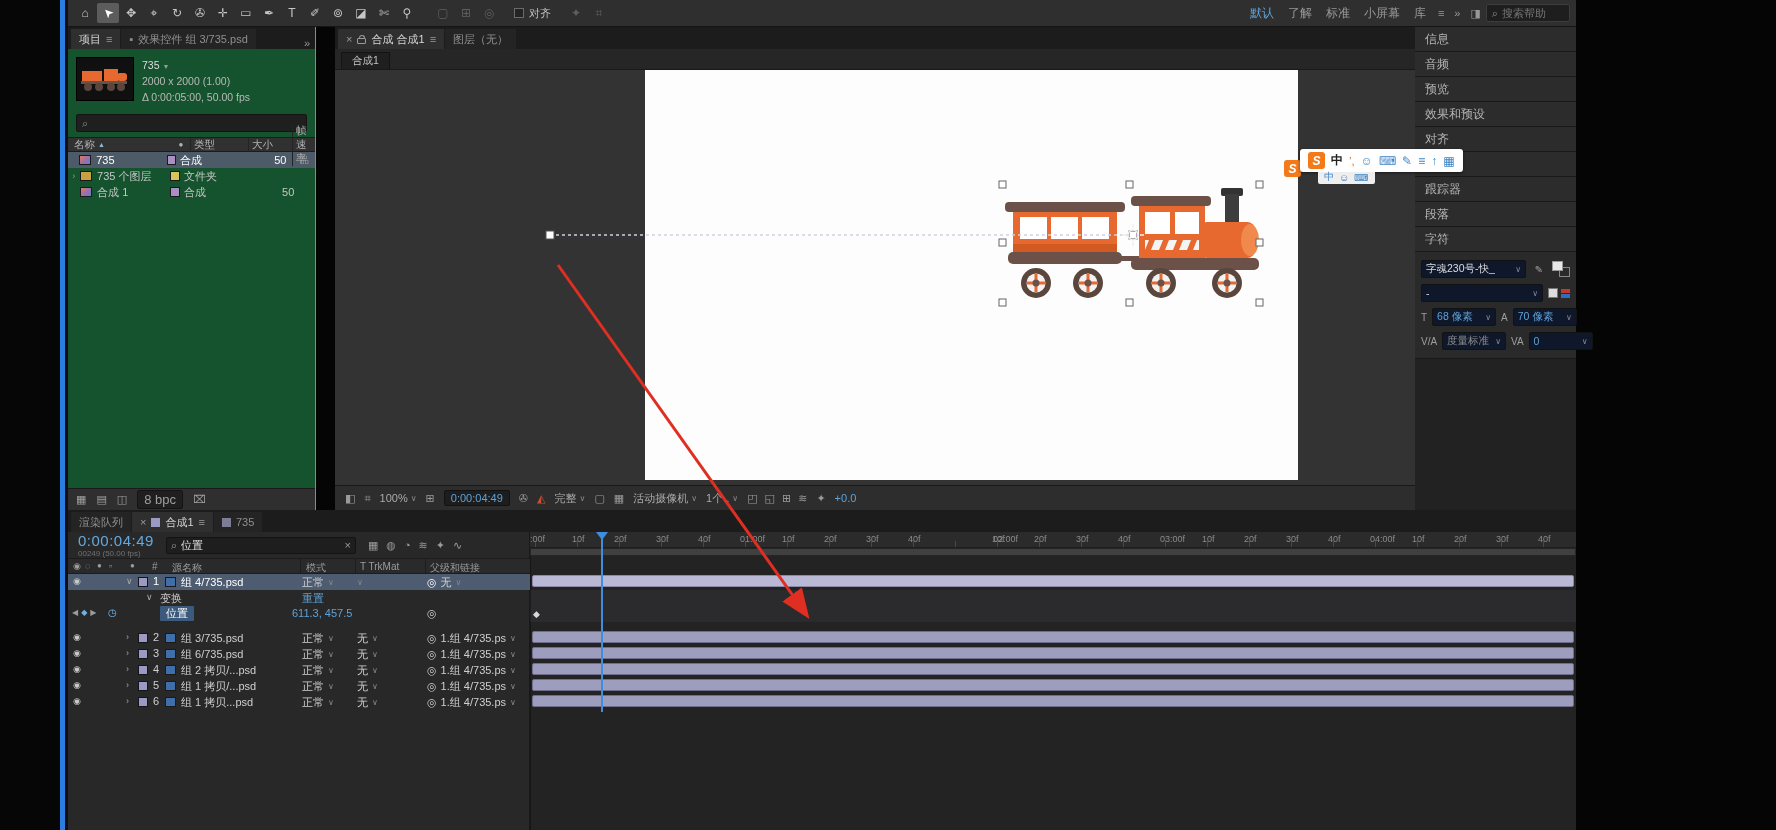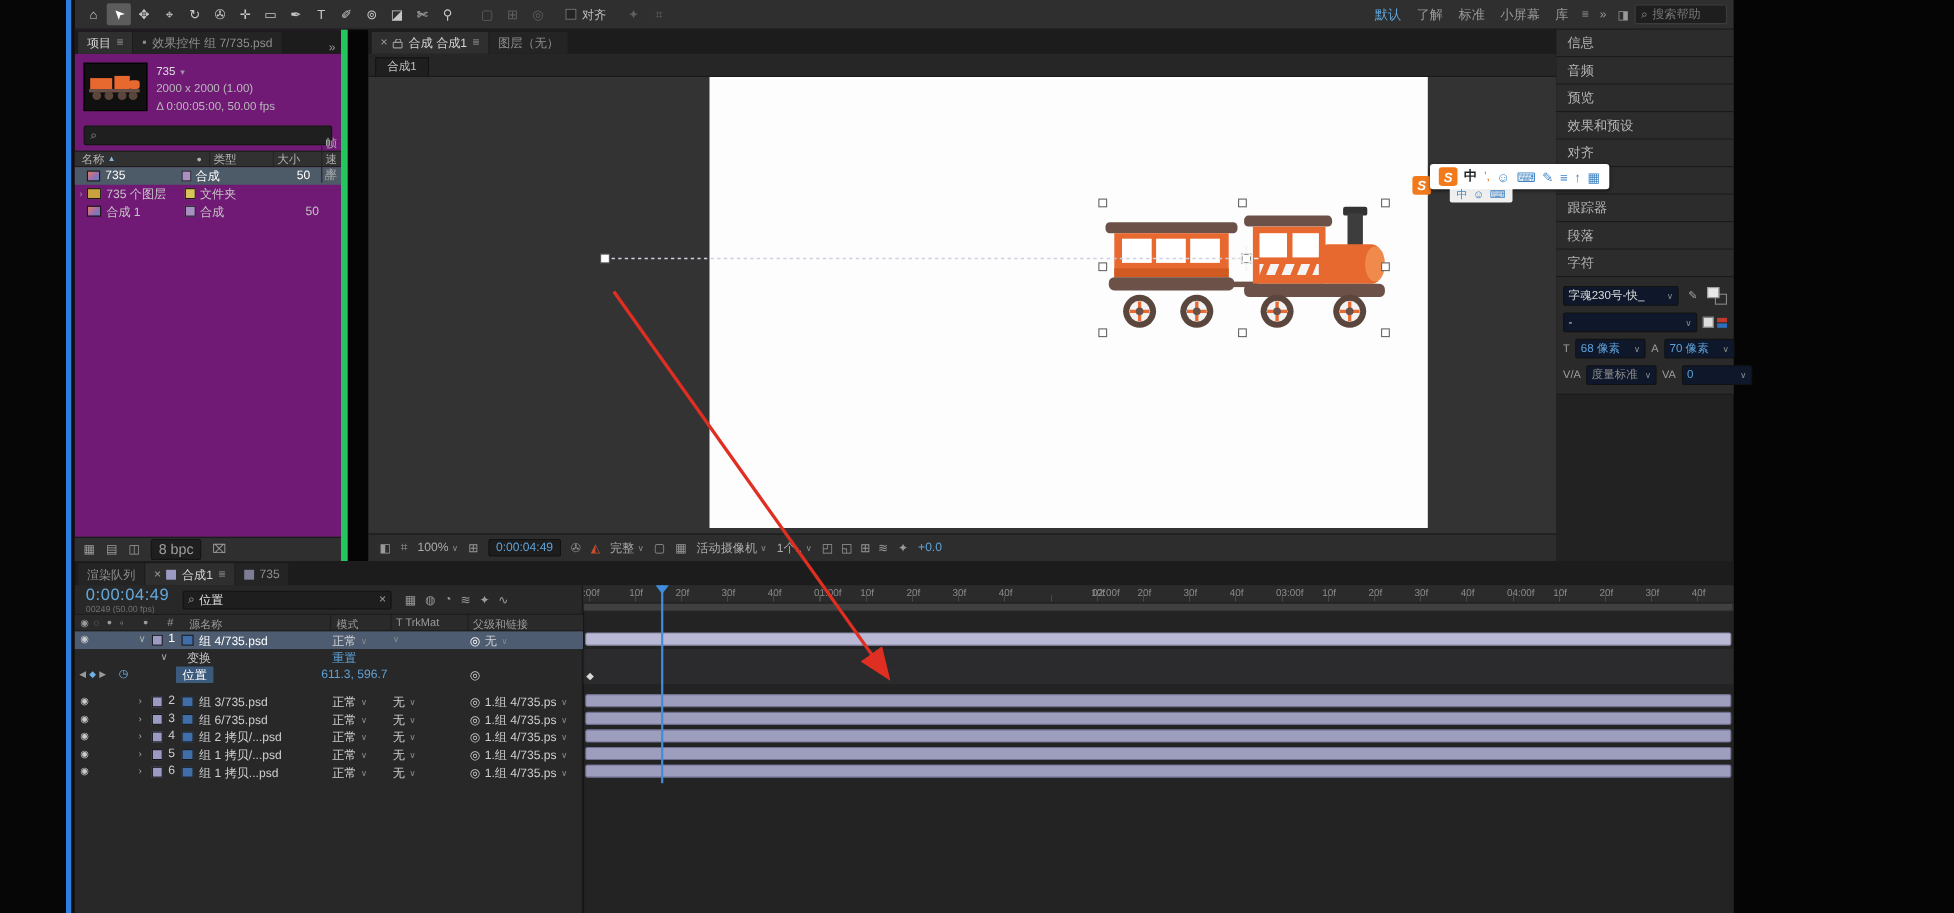--- a/index.html
+++ b/index.html
@@ -32,21 +32,21 @@
   .p-tabs{height:22px;background:#1c1c1c;display:flex;align-items:flex-end;gap:1px;padding-left:3px}
   .p-tab{height:20px;display:flex;align-items:center;gap:5px;padding:0 8px;background:#242424;color:#8f8f8f;font-size:11px;white-space:nowrap}
   .p-tab.active{background:#2f2f2f;color:#d6d6d6}
   .x{color:#9a9a9a;font-size:11px}
   .menu{color:#9a9a9a}
   .chip{width:9px;height:9px;background:#9a9ac2;display:inline-block}
   .chip.dim{background:#7d7d96}
   .lock{width:9px;height:6px;border:1px solid #9a9a9a;border-radius:1px;position:relative;margin-top:4px;display:inline-block}
   .lock:before{content:"";position:absolute;left:1px;top:-4px;width:4px;height:3px;border:1px solid #9a9a9a;border-bottom:0;border-radius:3px 3px 0 0}
   
-  .project-panel{left:68px;top:27px;width:248px;height:483px;background:#701a75;border-right:6px solid #22c55e}
+  .project-panel{left:68px;top:27px;width:248px;height:483px;background:#14532d;border-right:1px solid #22c55e}
   .proj-info{display:flex;gap:8px;padding:8px 8px 4px}
   .thumb{width:58px;height:44px;background:#101010;border:1px solid #000;display:flex;align-items:center;justify-content:center}
   .pi-text{font-size:10.5px;color:#b9b9b9;line-height:1.5;padding-top:1px}
   .pi-name{color:#ddd}
   .proj-search{margin:5px 8px;height:18px;background:#1f1f1f;border:1px solid #141414;border-radius:2px;display:flex;align-items:center;padding:0 5px;color:#8a8a8a;gap:4px}
   .proj-header{height:15px;background:#313131;border-top:1px solid #1c1c1c;border-bottom:1px solid #1c1c1c;display:flex;align-items:center;font-size:10.5px;color:#b2b2b2}
   .ph-name{width:104px;padding-left:6px;display:flex;gap:3px;align-items:center}
   .ph-chip{width:18px;text-align:center;font-size:8px}
   .ph-type{width:58px;border-left:1px solid #242424;padding-left:3px}
   .ph-size{width:44px;border-left:1px solid #242424;padding-left:3px}
@@ -125,21 +125,21 @@
   .c-chip{position:absolute;left:70px;top:3px;width:10px;height:10px;background:#9a9ac2;border:1px solid #14141a}
   .c-num{position:absolute;left:85px;top:1px}
   .c-src{position:absolute;left:97px;top:3px;width:11px;height:10px;background:#3f6ea8;border:1px solid #1a1a1a}
   .c-name{position:absolute;left:113px;top:1px;white-space:nowrap}
   .c-mode{position:absolute;left:234px;top:1px}
   .c-trk{position:absolute;left:289px;top:1px}
   .c-par{position:absolute;left:359px;top:1px;display:flex;gap:4px;align-items:center}
   .tdd{display:inline-flex;align-items:center;gap:4px;color:#cfcfcf}
   .reset{color:#5ea2d8}
   .c-exp2{position:absolute;left:78px;top:2px;font-size:9px;color:#aaa}
-  .c-tname{position:absolute;left:102px;top:1px;color:#c6c6c6}
+  .c-tname{position:absolute;left:92px;top:1px;color:#c6c6c6}
   .kf-nav{position:absolute;left:4px;top:2px;display:flex;gap:3px;font-size:8px;color:#9a9a9a;align-items:center}
   .kf-nav .kd{color:#6fb1e4}
   .c-stop{position:absolute;left:40px;top:1px;color:#6fb1e4;font-size:10px}
   .c-pname{position:absolute;left:92px;top:0;background:#3c5a7c;color:#fff;padding:0 6px;height:15px;display:flex;align-items:center;border-radius:1px}
   .c-pval{position:absolute;left:224px;top:1px;color:#5ea2d8}
   .cti{background:#3f8ede;z-index:6}
   .cti-head{width:0;height:0;border-left:6px solid transparent;border-right:6px solid transparent;border-top:8px solid #3f8ede;z-index:6}
   .kf-track{font-size:9px;color:#d8d8d8;z-index:4}
   
   .sogou{z-index:40}
@@ -255,21 +255,21 @@
   </div>
 
   <div class="abs project-panel">
     <div class="p-tabs">
       <span class="p-tab active">
         <span>项目</span>
         <i class="menu">≡</i>
       </span>
       <span class="p-tab">
         <i>▪</i>
-        <span>效果控件 组 7/735.psd</span>
+        <span>效果控件 组 3/735.psd</span>
       </span>
       <span class="flex1"></span>
       <span class="ws-more">»</span>
     </div>
     <div class="proj-info">
       <div class="thumb">
         <svg width="50" height="28" viewBox="0 0 50 28">
           <rect x="2" y="6" width="20" height="10" fill="#e8692f"></rect>
           <rect x="24" y="4" width="14" height="12" fill="#e8692f"></rect>
           <rect x="37" y="8" width="10" height="8" rx="3" fill="#e8692f"></rect>
@@ -679,21 +679,21 @@
 
       <div class="tl-row">
         <div class="tl-l">
           <span class="kf-nav">
             <i>◀</i>
             <i class="kd">◆</i>
             <i>▶</i>
           </span>
           <span class="c-stop">◷</span>
           <span class="c-pname">位置</span>
-          <span class="c-pval">611.3, 596.7</span>
+          <span class="c-pval">611.3, 457.5</span>
           <span class="c-par">
               <i>◎</i>
             </span>
         </div>
         <div class="tl-r dim"></div>
       </div>
       <div class="spacer8"></div>
 
       <div>
 

